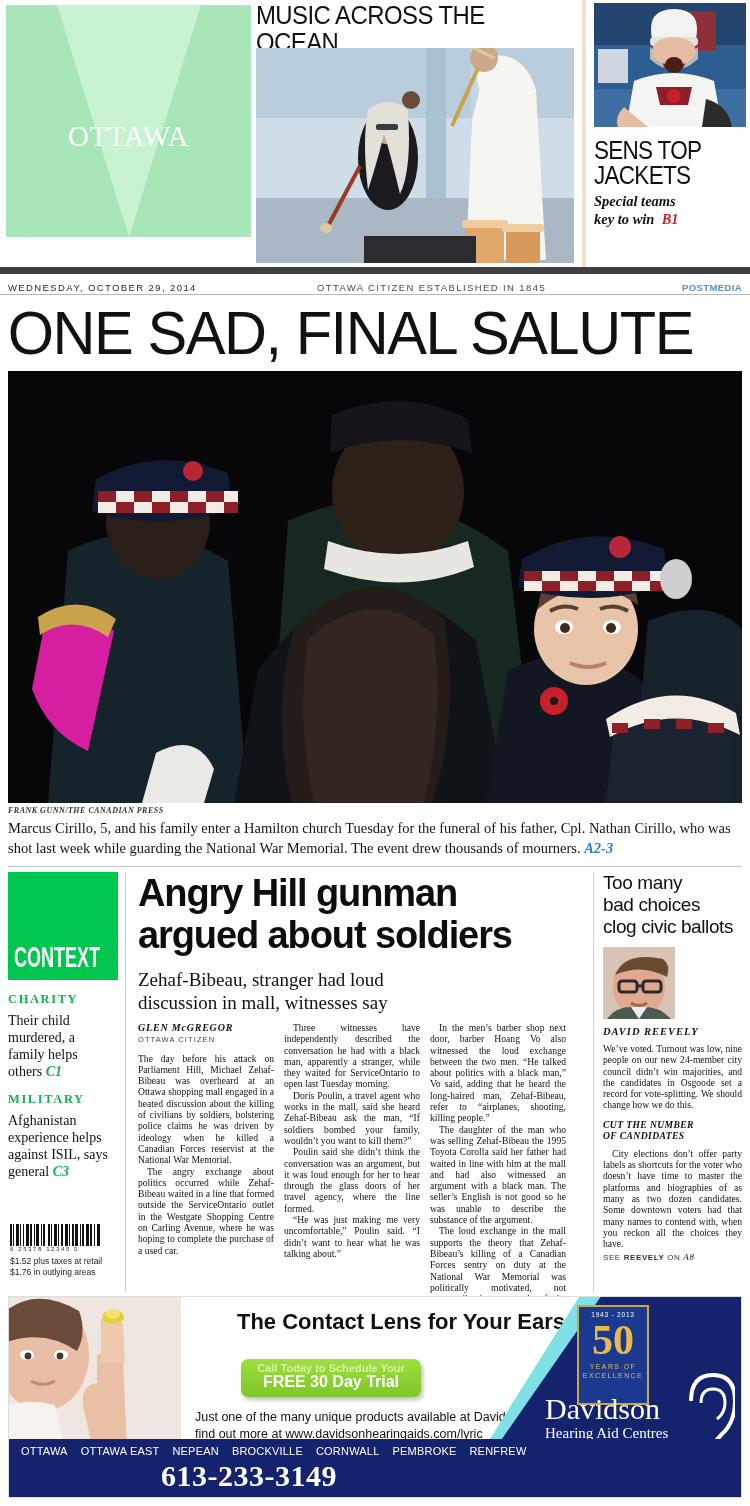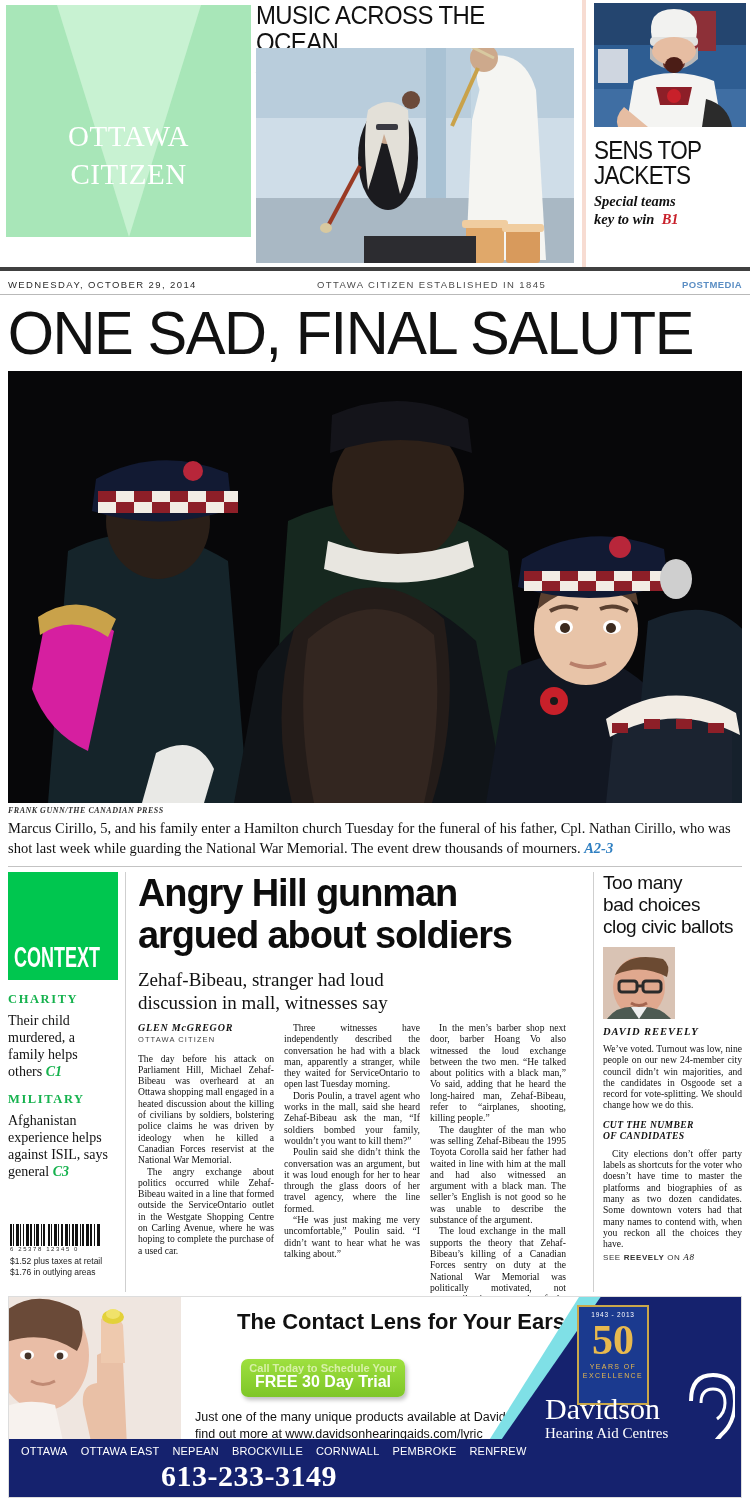--- a/index.html
+++ b/index.html
@@ -41,21 +41,21 @@
      border-left: 4px solid #f7dcd2; }
   .tr-photo { width:152px; height:124px; overflow:hidden; position:relative; }
   .tr-kicker { font-family:"Liberation Sans", sans-serif; font-size:25px; letter-spacing:-0.8px;
      color:#111; line-height:1.0; margin-top:11px; transform: scaleX(0.9); transform-origin:left center;}
   .tr-deck { font-family:"Liberation Serif", serif; font-style:italic; font-weight:700; font-size:14.5px;
      color:#111; line-height:1.22; margin-top:5px;}
   .tr-deck .ref { color:#c8202a; font-weight:700; }
 
   
   .datebar { position:absolute; left:0; top:267px; width:750px; height:28px;
-     border-top:4px solid #404040; border-bottom:1px solid #b9b9b9; }
+     border-top:7px solid #404040; border-bottom:1px solid #b9b9b9; }
   .datebar .inner { display:flex; align-items:center; height:26px; padding:0 8px; }
   .db-date { font-family:"Liberation Sans", sans-serif; font-size:9.5px; letter-spacing:1.4px; color:#2a2a2a; width:248px;}
   .db-est { font-family:"Liberation Sans", sans-serif; font-size:9.5px; letter-spacing:1.4px; color:#4a4a4a; flex:1; text-align:center;}
   .db-pm { font-family:"Liberation Sans", sans-serif; font-size:9.5px; letter-spacing:0.4px; font-weight:700; color:#5b8ec4; width:135px; text-align:right; }
 
   
   .mainhead { position:absolute; left:0; top:297px; width:750px; height:73px;
      font-family:"Liberation Sans", sans-serif; font-size:62px; font-weight:400;
      letter-spacing:-1.5px; color:#111; line-height:72px; padding-left:8px;
      transform: scaleX(0.96); transform-origin: left center; white-space:nowrap; }
@@ -128,21 +128,21 @@
      font-size:9.6px; line-height:11.5px; letter-spacing:0.4px; color:#111; margin-top:8px; }
   .reev-body p { text-indent:9px; margin:0; }
   .reev-body p.first { text-indent:0; }
 
   
   .ad { position:absolute; left:8px; top:1296px; width:734px; height:202px;
      background:#fff; overflow:hidden; border:1px solid #ddd; }
   .ad-photo { position:absolute; left:0; top:0; width:172px; height:172px; overflow:hidden; background:#efe3dc;}
   .ad-title { position:absolute; left:182px; top:12px; width:420px; text-align:center;
      font-family:"Liberation Sans", sans-serif; font-weight:700; font-size:22px; color:#111; }
-  .ad-cta { position:absolute; left:232px; top:62px; width:164px; height:38px;
+  .ad-cta { position:absolute; left:232px; top:62px; width:180px; height:38px;
      background:linear-gradient(#9ee03f,#7ec628); border-radius:7px;
      box-shadow:2px 3px 4px rgba(0,0,0,.25); text-align:center; padding-top:3px;}
   .ad-cta .l1 { font-family:"Liberation Sans", sans-serif; font-size:11px; color:#d8f0a8; font-weight:700;}
   .ad-cta .l2 { font-family:"Liberation Sans", sans-serif; font-size:16px; color:#fff; font-weight:700; margin-top:-1px;}
   .ad-sub { position:absolute; left:186px; top:112px; width:430px;
      font-family:"Liberation Sans", sans-serif; font-size:12.5px; line-height:17px; color:#111; }
   .ad-wedge { position:absolute; right:0; top:0; width:260px; height:172px;
      background:#15226e; clip-path: polygon(46% 0, 100% 0, 100% 100%, 0 100%); }
   .ad-wedge-l { position:absolute; right:0; top:0; width:270px; height:172px;
      background:#7fe0e6; clip-path: polygon(40% 0, 50% 0, 6% 100%, 0 100%); }
@@ -172,21 +172,20 @@
 
 <div class="page">
 
   <div class="topstrip">
 
     <div class="masthead-col">
       <div class="masthead-box">
         <div class="mh-beam"></div>
         <div class="mh-title">
           <div class="mh-l1">Ottawa</div>
-          <div class="mh-l2">Citizen</div>
         </div>
       </div>
     </div>
 
     <div class="teaser-center">
       <div class="teaser-kicker">MUSIC ACROSS THE OCEAN</div>
       <div class="teaser-deck">
         <span>Local students, Brit musicians link</span><span class="ref">D1</span>
       </div>
       <div class="teaser-photo">

